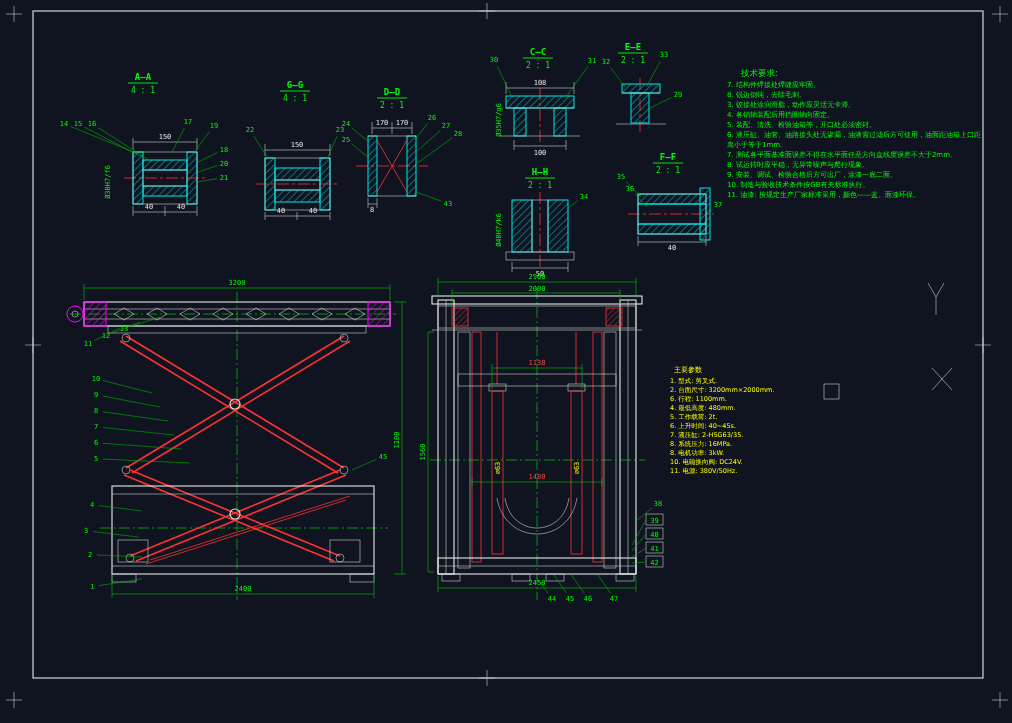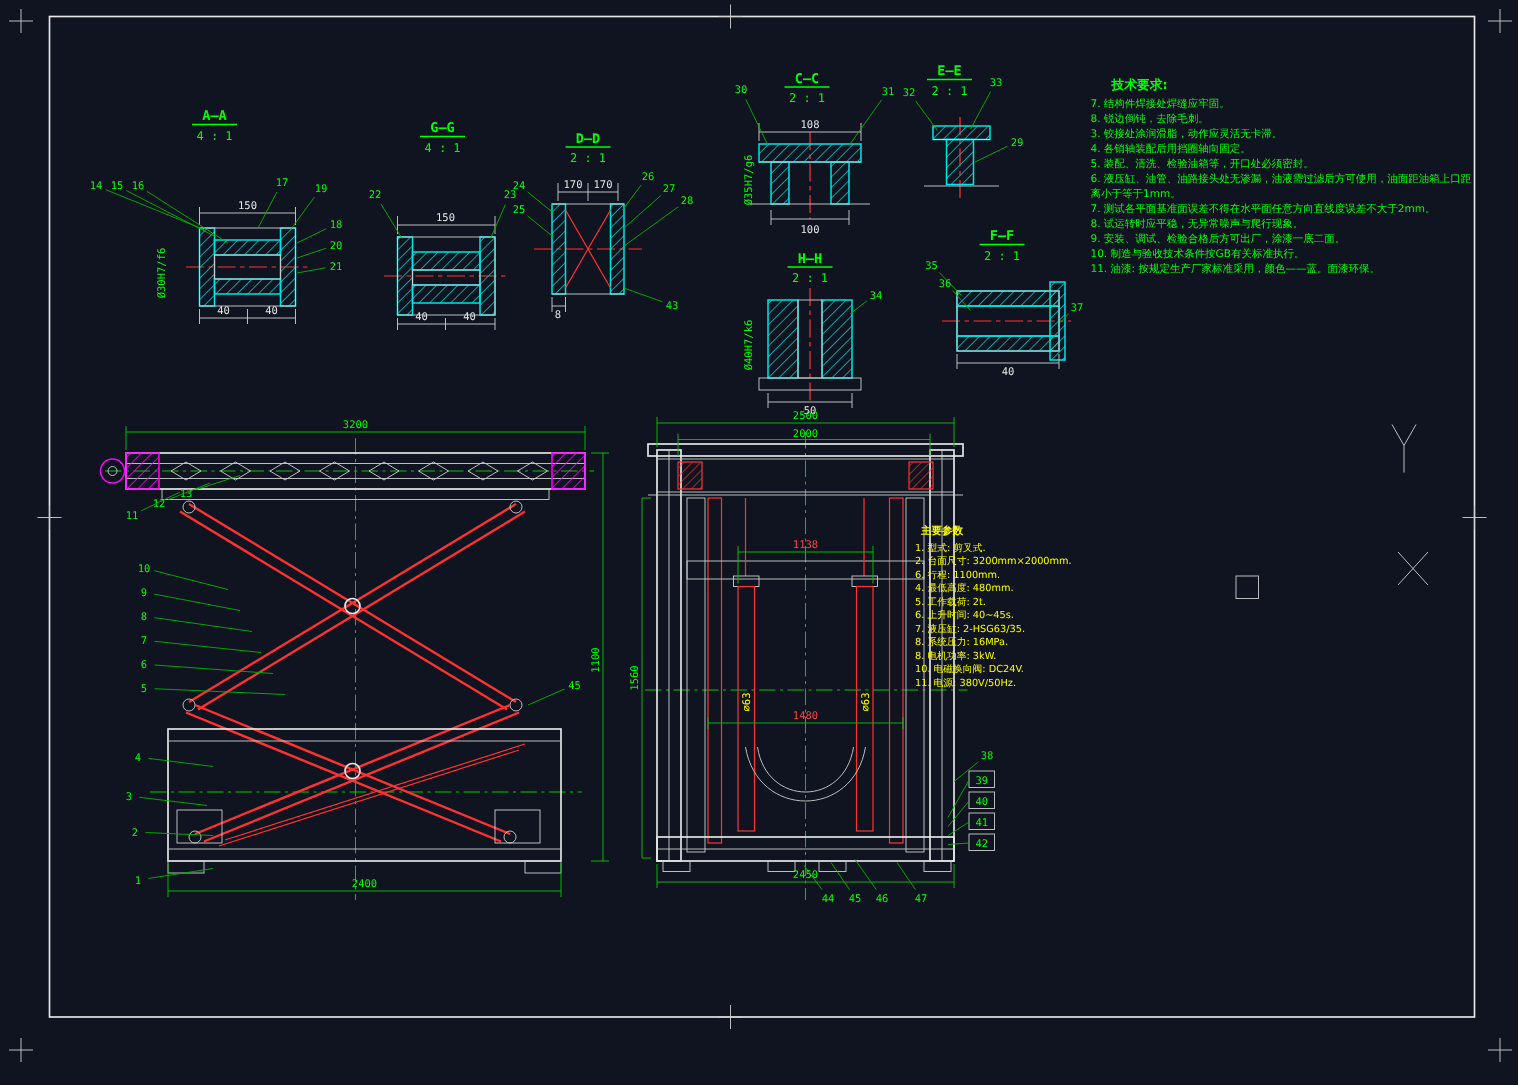--- a/index.html
+++ b/index.html
@@ -20,21 +20,21 @@
   .leader{stroke:#00b400;stroke-width:.6;}
   .secline{stroke:#00ff00;stroke-width:.9;}
   .seclabel{fill:#00ff00;font-weight:bold;font-size:9px;text-anchor:middle;}
   .secscale{fill:#00ff00;font-size:8px;text-anchor:middle;}
   .callout{fill:#00ff00;font-size:7px;text-anchor:middle;}
   .dim{font-size:7px;text-anchor:middle;}
   .dim.w{fill:#e6e6e6;} .dim.g{fill:#00ff00;} .dim.r{fill:#ff4545;} .dim.y{fill:#ffff00;}
   .notes{position:absolute;font-family:"DejaVu Sans","Liberation Sans",sans-serif;}
   .tech{color:#00ff00;font-size:7px;line-height:10px;}
   .params{color:#ffff00;font-size:6.5px;line-height:9px;}
-  .notes-title{font-size:8.5px;margin:0 0 2px 14px;font-weight:bold;}
+  .notes-title{font-size:8.5px;margin:16px 0 2px 14px;}
   .params .notes-title{font-size:7px;margin-left:4px;}
   .note-line{white-space:normal;}
 </style>
 </head>
 <body>
 
 <div id="stage">
 
 <svg id="cad" width="1012" height="723" viewBox="0 0 1012 723">
   <defs>
@@ -370,21 +370,21 @@
         <div class="note-line">5. 装配、清洗、检验油箱等，开口处必须密封。</div>
         <div class="note-line">6. 液压缸、油管、油路接头处无渗漏，油液需过滤后方可使用，油面距油箱上口距离小于等于1mm。</div>
         <div class="note-line">7. 测试各平面基准面误差不得在水平面任意方向直线度误差不大于2mm。</div>
         <div class="note-line">8. 试运转时应平稳，无异常噪声与爬行现象。</div>
         <div class="note-line">9. 安装、调试、检验合格后方可出厂，涂漆一底二面。</div>
         <div class="note-line">10. 制造与验收技术条件按GB有关标准执行。</div>
         <div class="note-line">11. 油漆: 按规定生产厂家标准采用，颜色——蓝。面漆环保。</div>
       </div>
 </div>
 
-<div class="notes params" style="left:610px;top:350px;width:134px;">
+<div class="notes params" style="left:670px;top:350px;width:134px;">
   <div class="notes-title">主要参数</div>
   <div>
         <div class="note-line">1. 型式: 剪叉式.</div>
         <div class="note-line">2. 台面尺寸: 3200mm×2000mm.</div>
         <div class="note-line">6. 行程: 1100mm.</div>
         <div class="note-line">4. 最低高度: 480mm.</div>
         <div class="note-line">5. 工作载荷: 2t.</div>
         <div class="note-line">6. 上升时间: 40~45s.</div>
         <div class="note-line">7. 液压缸: 2-HSG63/35.</div>
         <div class="note-line">8. 系统压力: 16MPa.</div>

